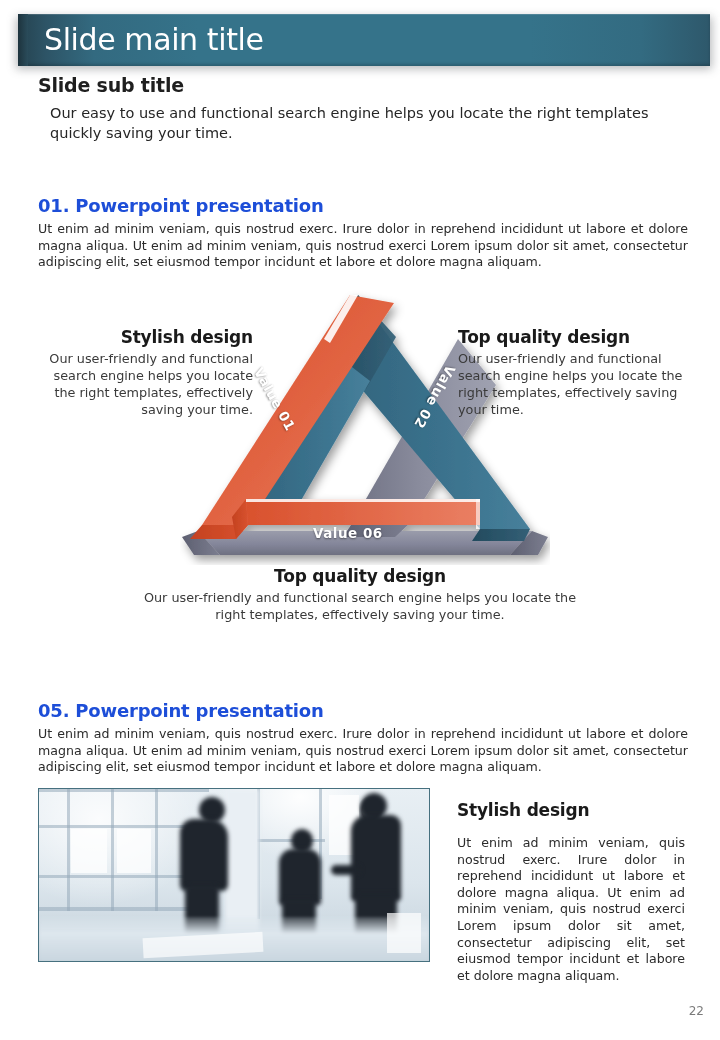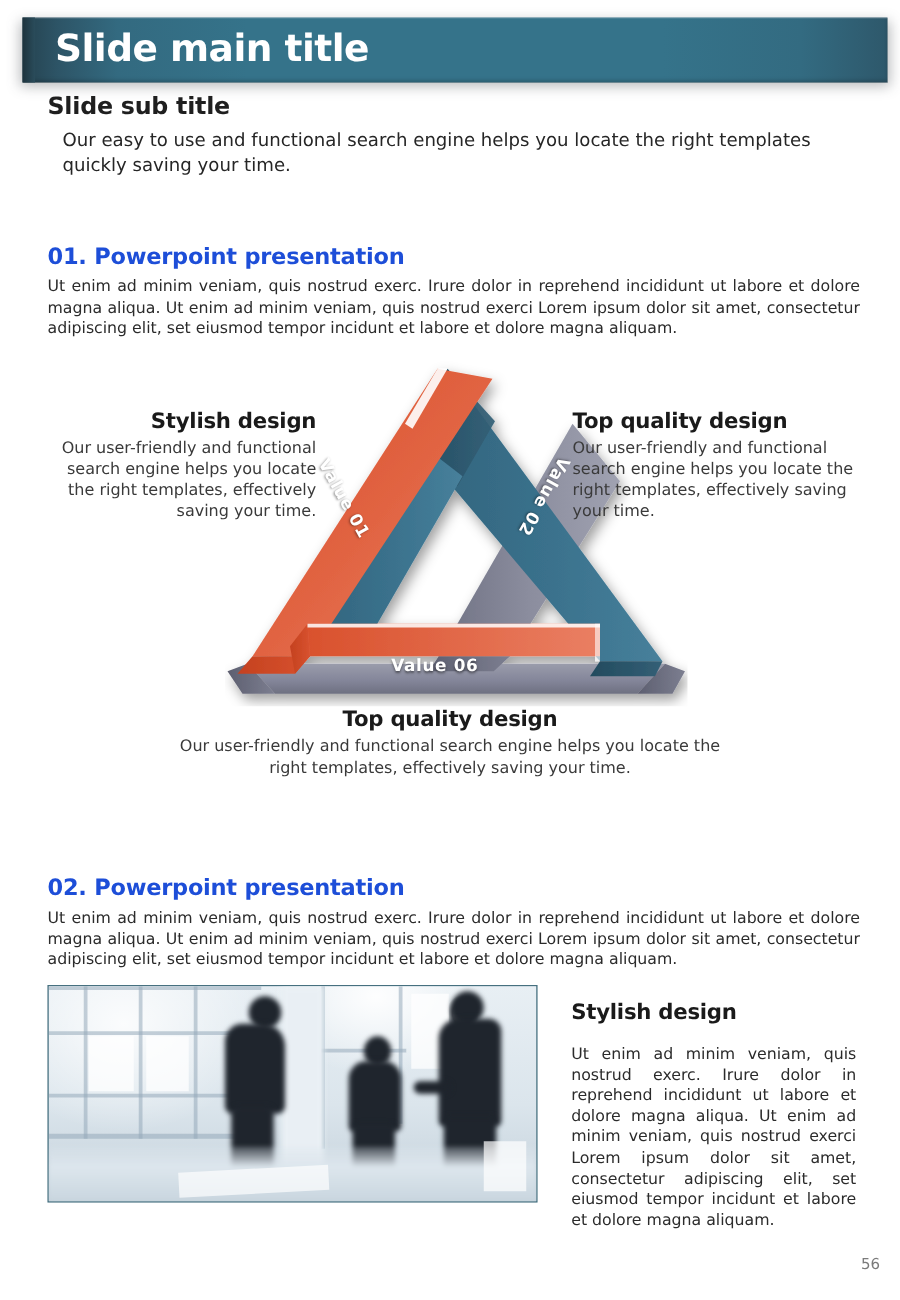--- a/index.html
+++ b/index.html
@@ -42,21 +42,21 @@
   .banner-cap-left {
     position: absolute;
     left: 18px; top: 0;
     width: 10px; height: 52px;
     background: linear-gradient(90deg, #1d333d 0%, #2a4c5b 100%);
   }
   .banner-title {
     position: absolute;
     left: 44px; top: 8px;
     font-size: 30px;
-    font-weight: bold;
+    font-weight: normal;
     color: #ffffff;
     letter-spacing: -0.4px;
     line-height: 36px;
     white-space: nowrap;
   }
 
   
   .subtitle {
     position: absolute;
     left: 38px; top: 74px;
@@ -334,21 +334,21 @@
 <div id="callout-right">
   <div class="callout-title">Top quality design</div>
   <div class="callout-body">Our user-friendly and functional search engine helps you locate the right templates, effectively saving your time.</div>
 </div>
 
 <div id="callout-bottom">
   <div class="callout-title">Top quality design</div>
   <div class="callout-body">Our user-friendly and functional search engine helps you locate the right templates, effectively saving your time.</div>
 </div>
 
-<div class="sec-head" id="sec2-head">02. Powerpoint presentation</div>
+<div class="sec-head" id="sec2-head">05. Powerpoint presentation</div>
 <div class="sec-para" id="sec2-para">Ut enim ad minim veniam, quis nostrud exerc. Irure dolor in reprehend incididunt ut labore et dolore magna aliqua. Ut enim ad minim veniam, quis nostrud exerci  Lorem ipsum dolor sit amet, consectetur adipiscing elit, set eiusmod tempor incidunt et labore et dolore magna aliquam.</div>
 
 <div class="photo-frame">
   <div class="photo"></div>
 
   <div class="win" style="left:0;top:0;width:170px;height:3px;"></div>
   <div class="win" style="left:0;top:36px;width:170px;height:3px;"></div>
   <div class="win" style="left:0;top:86px;width:170px;height:3px;"></div>
   <div class="win" style="left:0;top:118px;width:170px;height:4px;"></div>
   <div class="win" style="left:28px;top:0;width:3px;height:122px;"></div>
@@ -378,13 +378,13 @@
   <div class="sil" style="left:292px;top:76px;width:30px;height:10px;border-radius:5px;"></div>
 
   <div class="desk"></div>
   <div class="pane" style="left:104px;bottom:6px;width:120px;height:20px;transform:rotate(-3deg);opacity:0.9;"></div>
   <div class="pane" style="left:348px;bottom:8px;width:34px;height:40px;opacity:0.95;"></div>
 </div>
 
 <div id="photo-side-title">Stylish design</div>
 <div id="photo-side-body">Ut enim ad minim veniam, quis nostrud exerc. Irure dolor in reprehend incididunt ut labore et dolore magna aliqua. Ut enim ad minim veniam, quis nostrud exerci Lorem ipsum dolor sit amet, consectetur adipiscing elit, set eiusmod tempor incidunt et labore et dolore magna aliquam.</div>
 
-<div class="page-num">56</div>
+<div class="page-num">22</div>
 
 </body></html>

